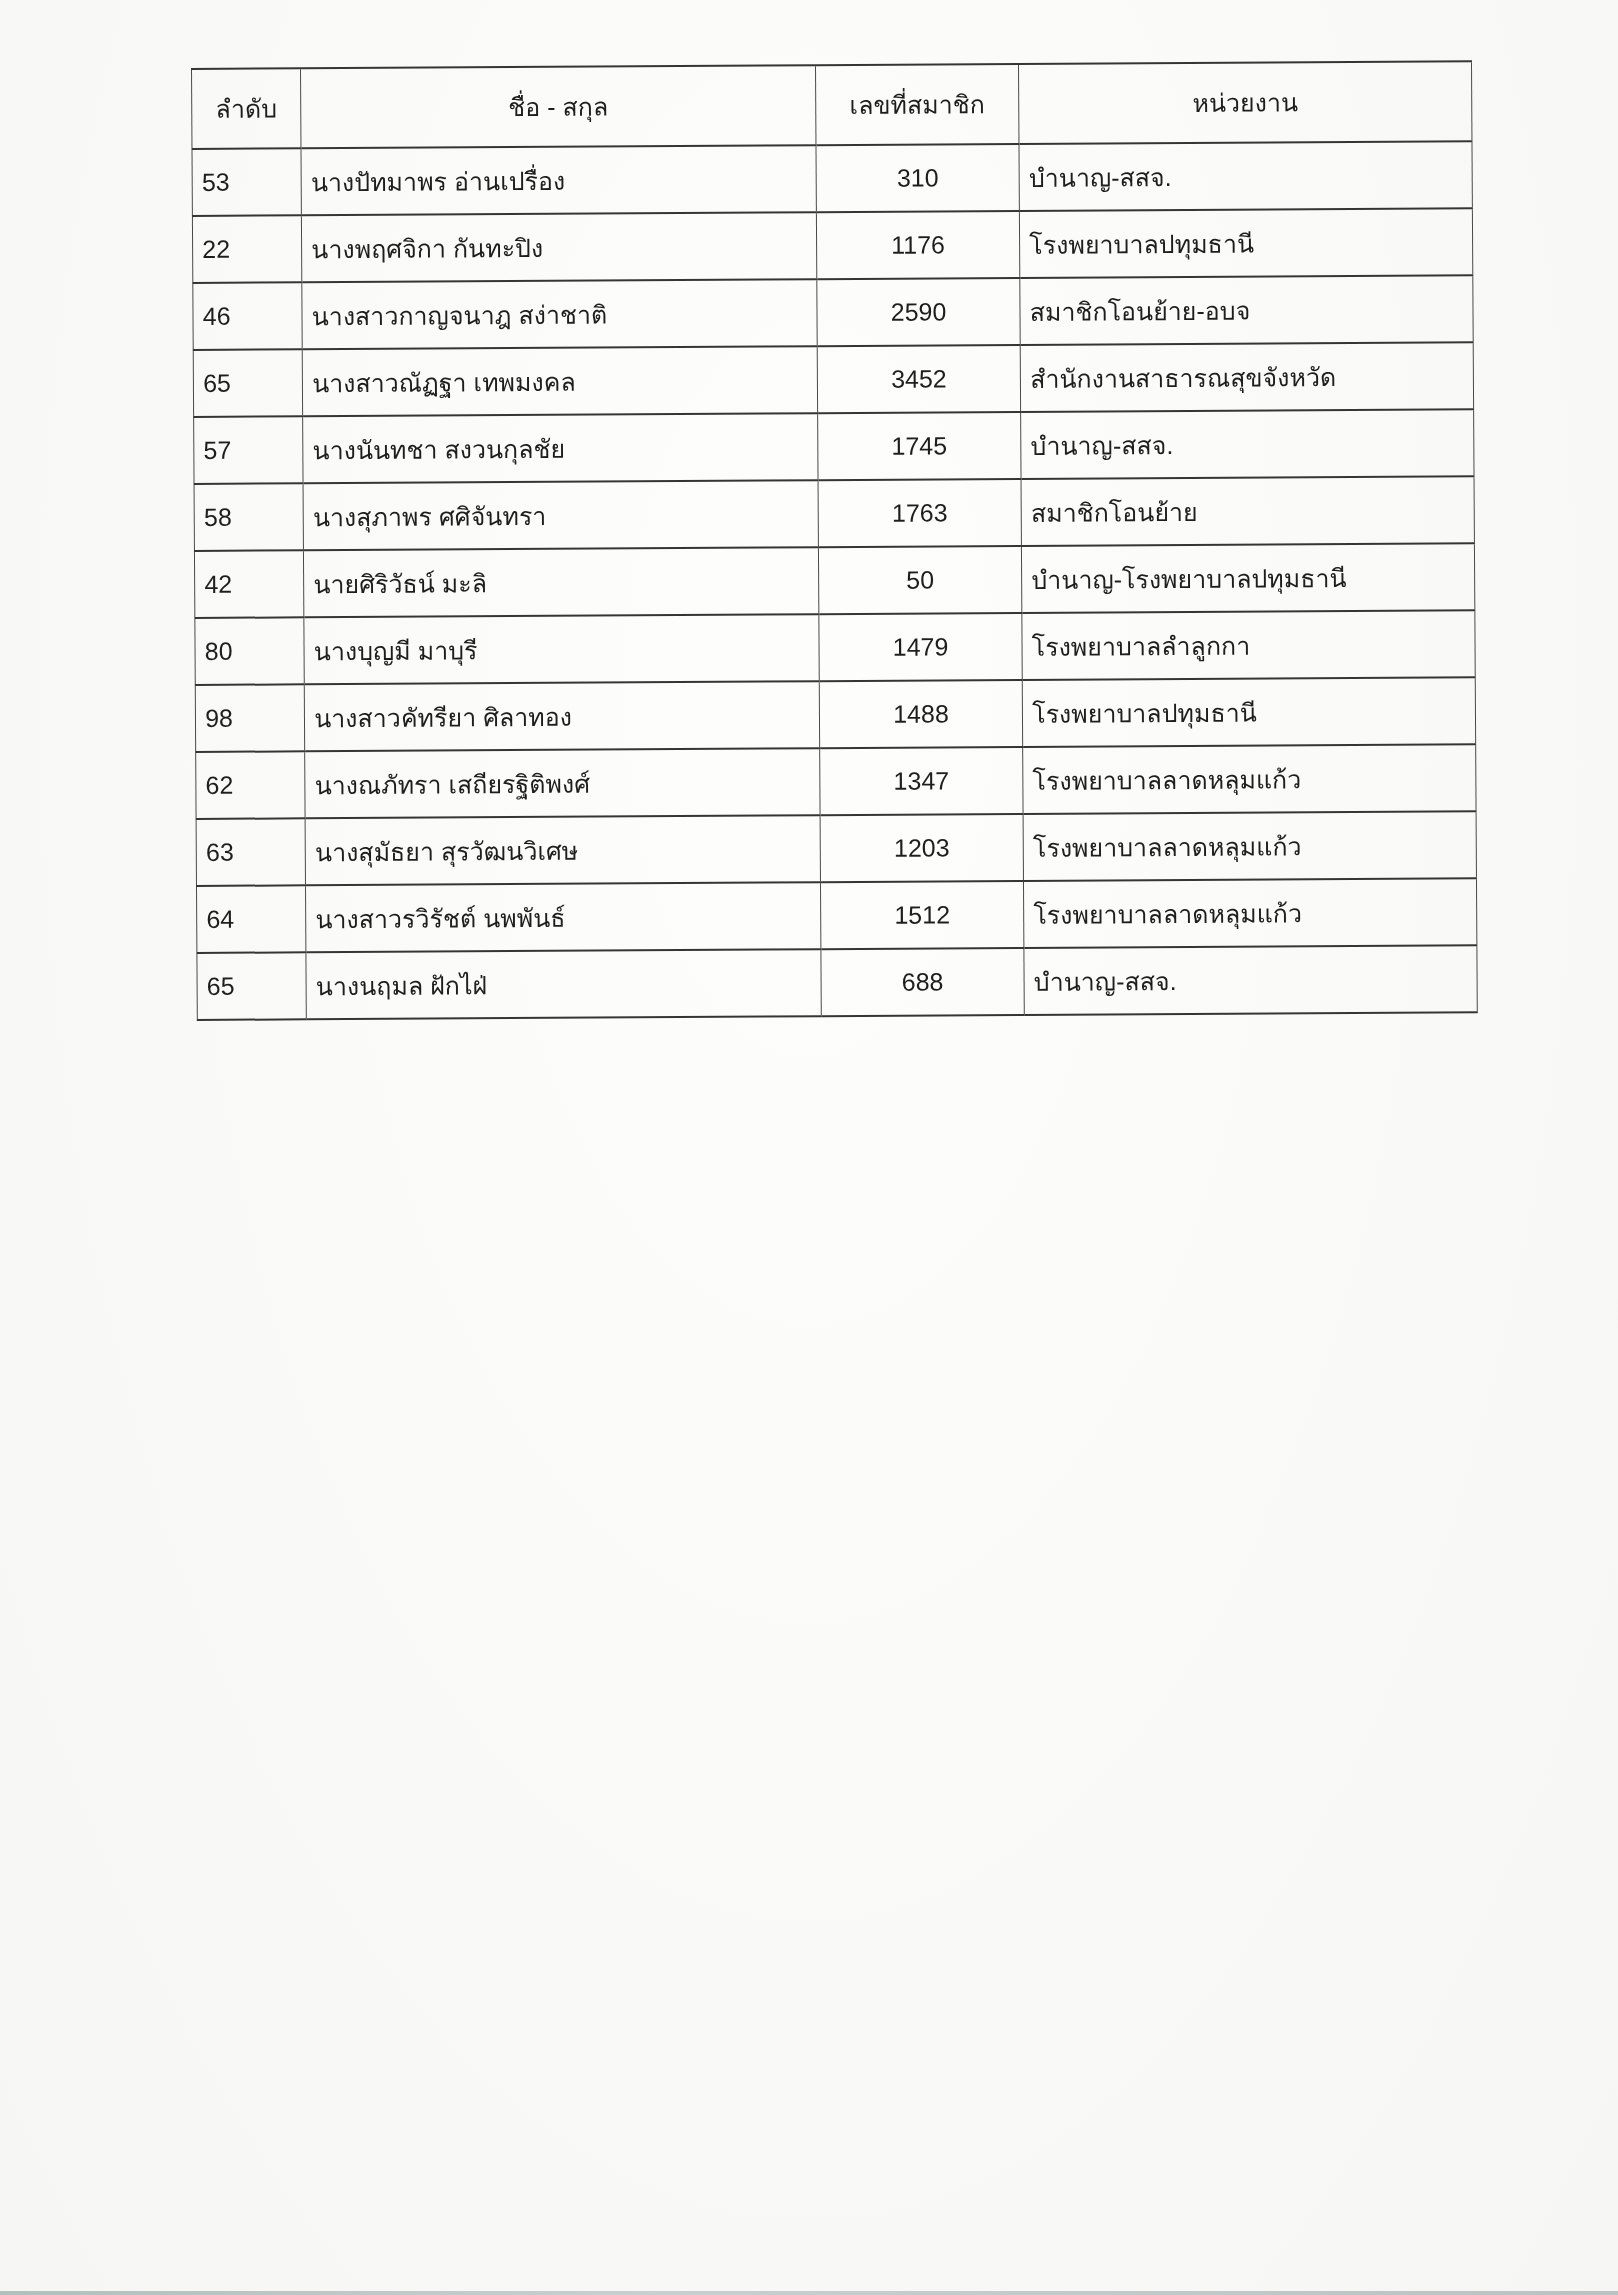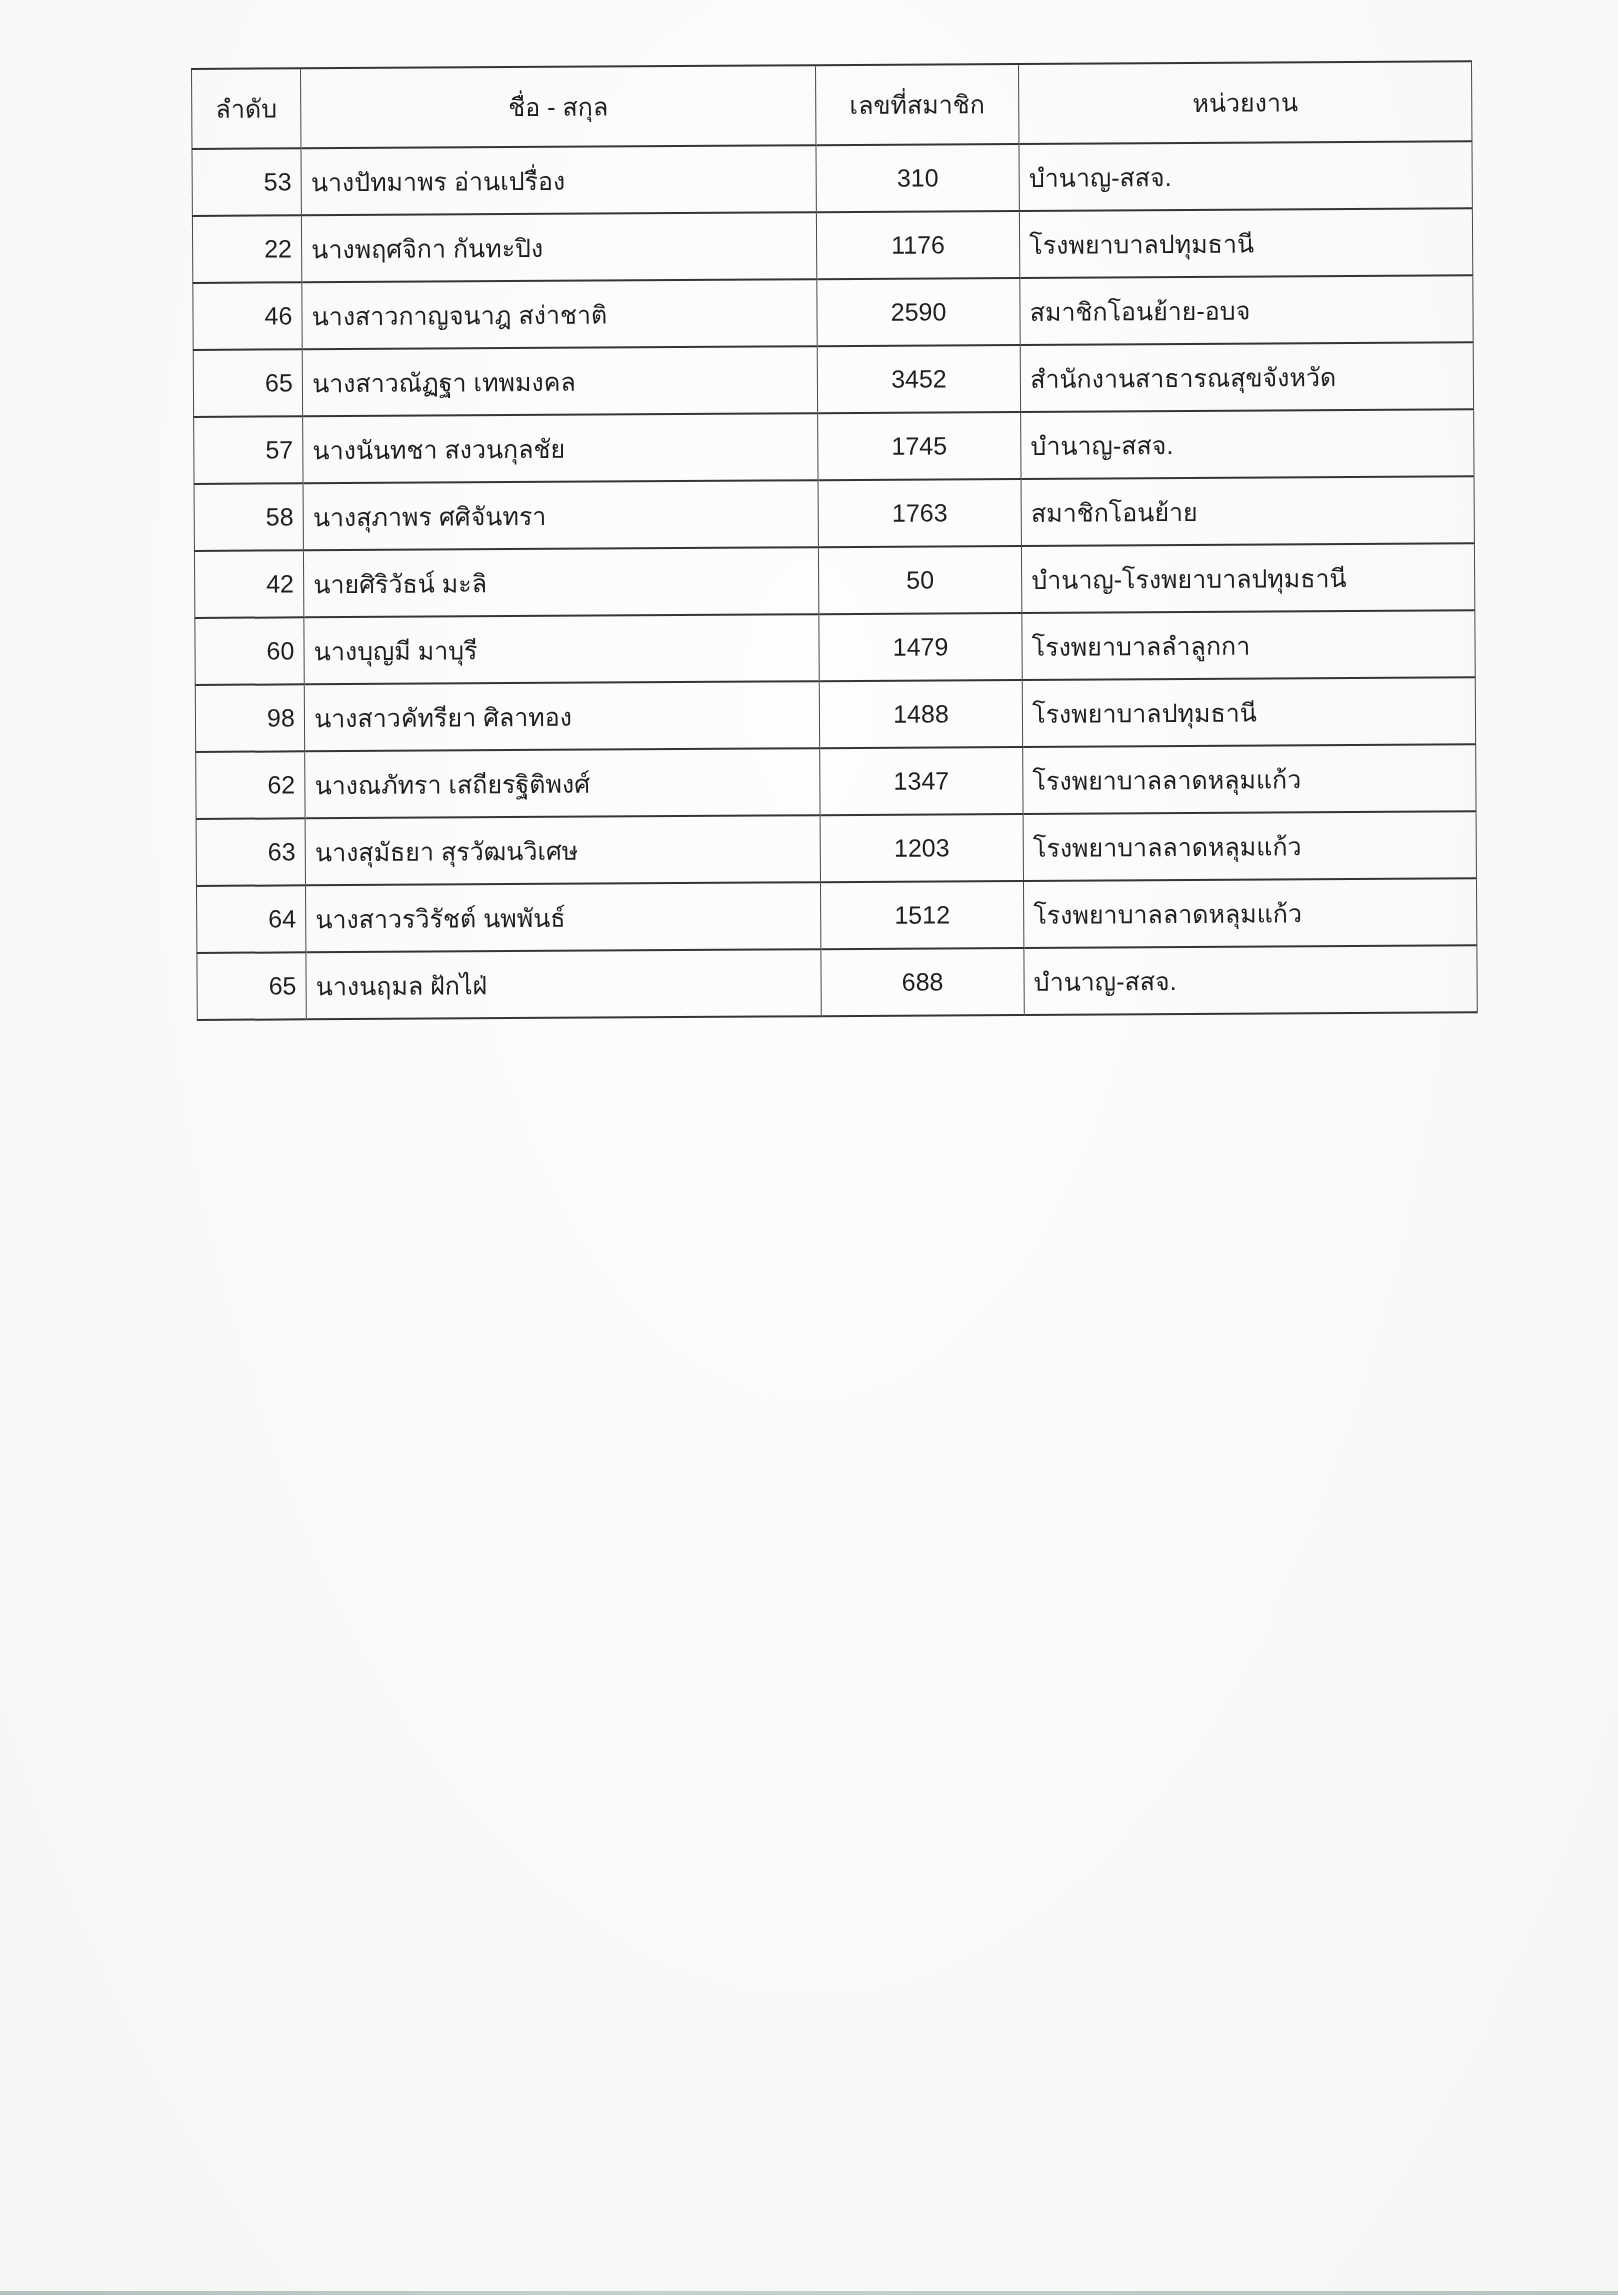--- a/index.html
+++ b/index.html
@@ -65,21 +65,21 @@
     overflow: hidden;
   }
   table.roster th {
     height: 78px;
     text-align: center;
     font-weight: 400;
   }
   table.roster td {
     height: 65px;
   }
-  td.cell-no     { text-align: right; }
+  td.cell-no     { text-align: left; }
   td.cell-name   { text-align: left; }
   td.cell-member { text-align: center; }
   td.cell-unit   { text-align: left; padding-left: 6.6px; }
 </style>
 </head>
 <body>
 
 <div class="scan-surface"></div>
 
 <div class="table-wrap">
@@ -142,21 +142,21 @@
   </tr>
 
   <tr>
     <td class="cell-no">42</td>
     <td class="cell-name">นายศิริวัธน์  มะลิ</td>
     <td class="cell-member">50</td>
     <td class="cell-unit">บำนาญ-โรงพยาบาลปทุมธานี</td>
   </tr>
 
   <tr>
-    <td class="cell-no">60</td>
+    <td class="cell-no">80</td>
     <td class="cell-name">นางบุญมี  มาบุรี</td>
     <td class="cell-member">1479</td>
     <td class="cell-unit">โรงพยาบาลลำลูกกา</td>
   </tr>
 
   <tr>
     <td class="cell-no">98</td>
     <td class="cell-name">นางสาวคัทรียา  ศิลาทอง</td>
     <td class="cell-member">1488</td>
     <td class="cell-unit">โรงพยาบาลปทุมธานี</td>

